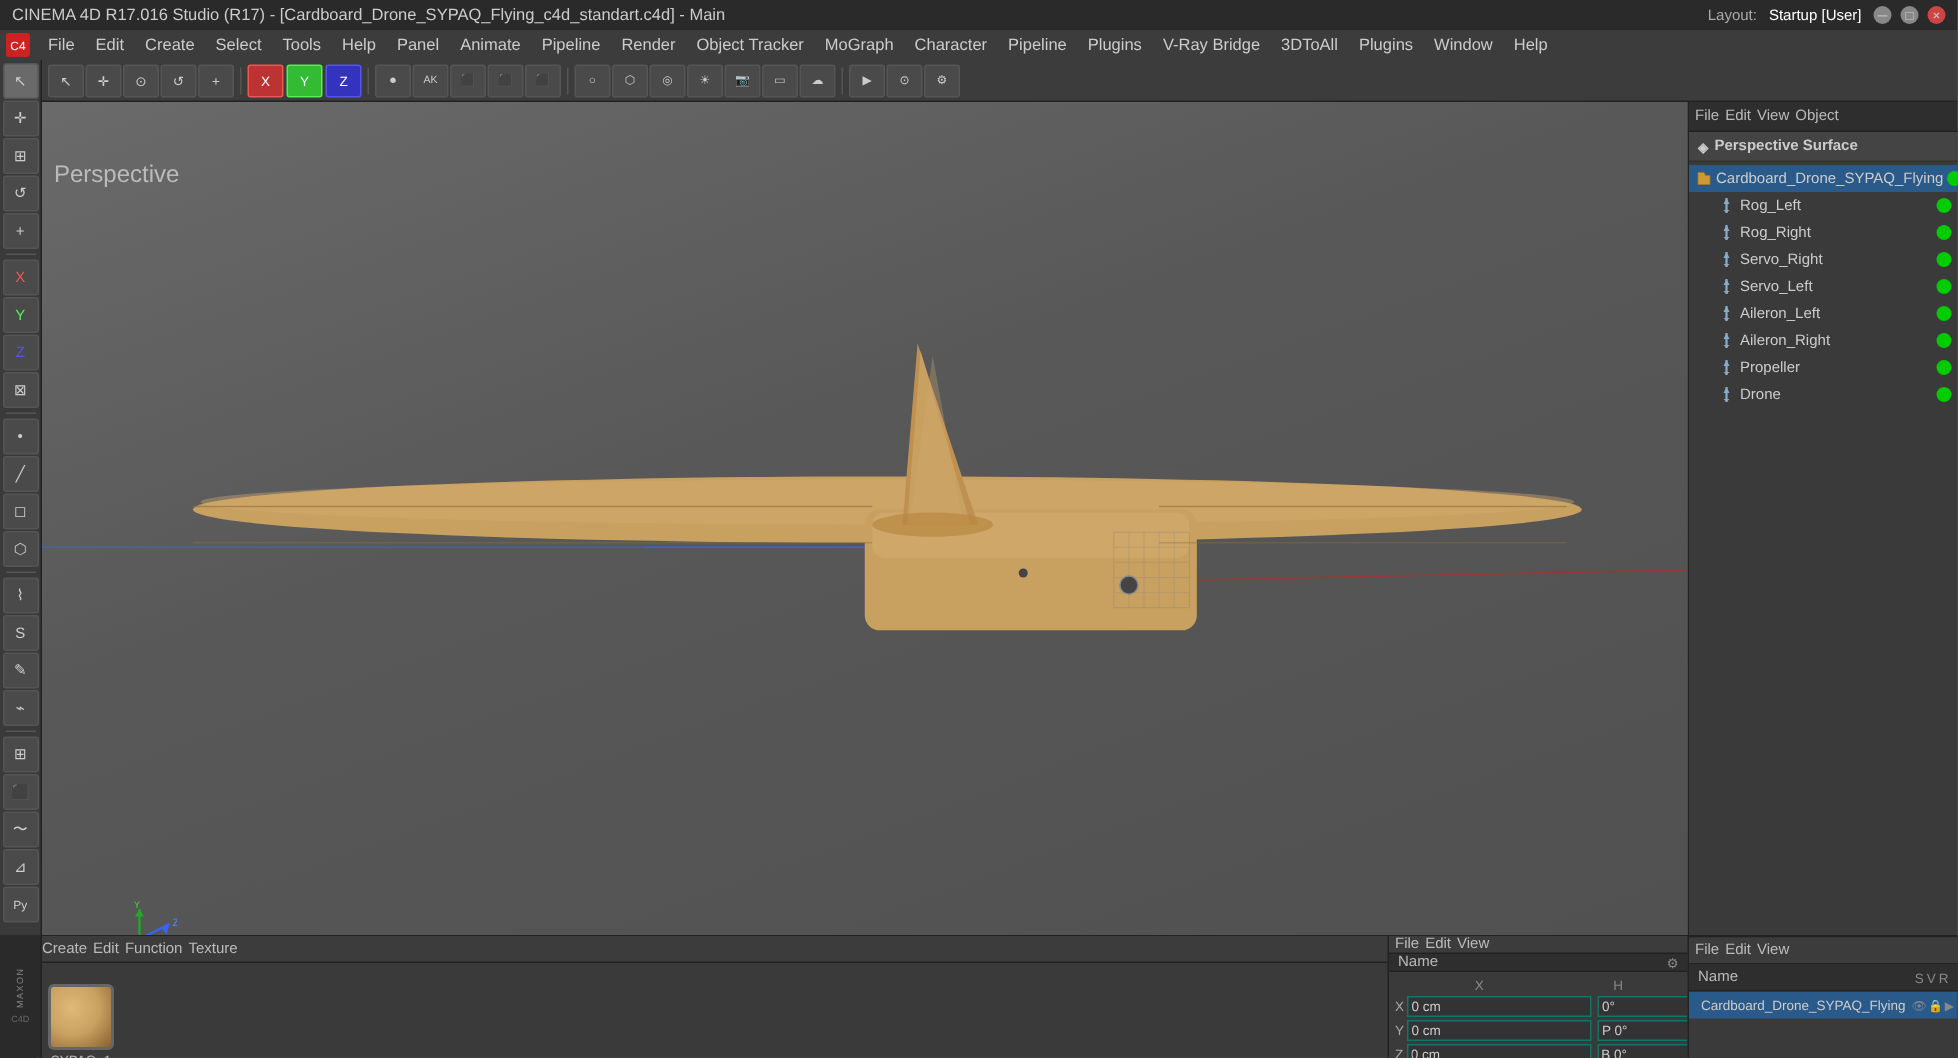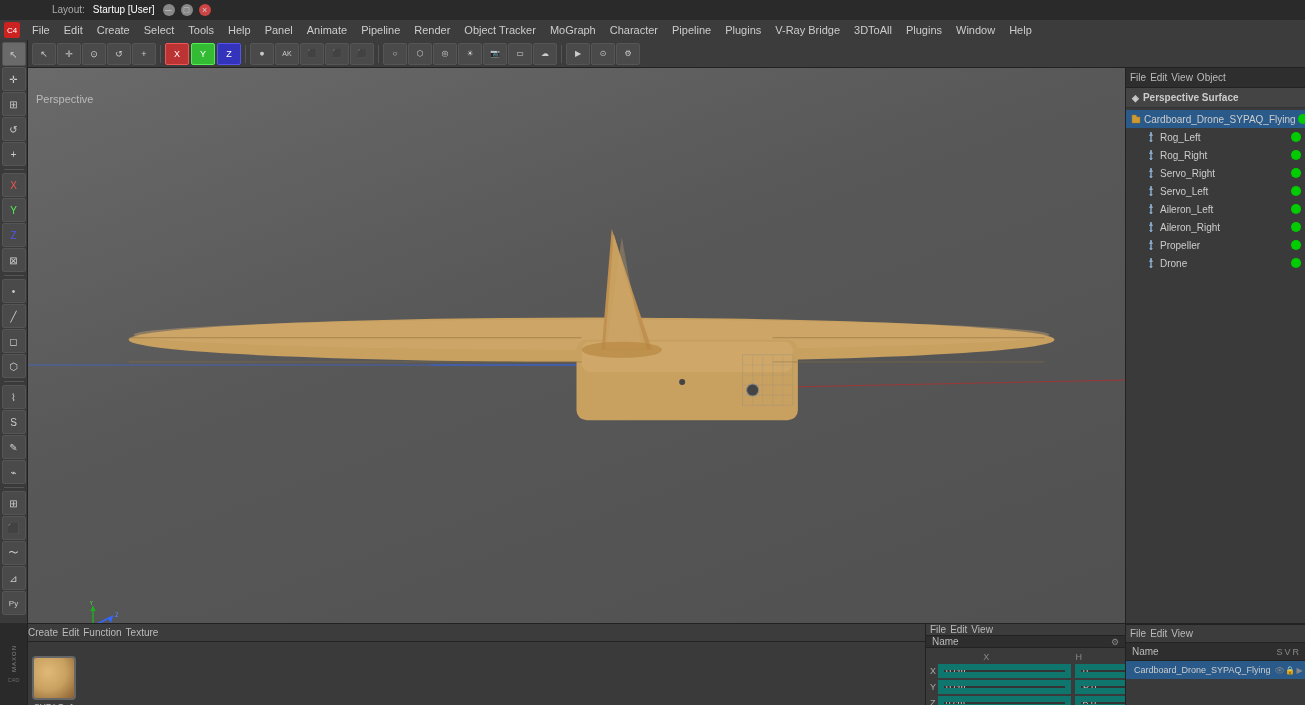--- a/index.html
+++ b/index.html
@@ -58,21 +58,21 @@
     
     #viewport {
       flex: 1; background: #5a5a5a; position: relative; overflow: hidden;
     }
     #viewport-toolbar {
       height: 20px; background: #3c3c3c; display: flex; align-items: center;
       padding: 0 6px; gap: 8px; font-size: 10px; color: #bbb;
       border-bottom: 1px solid #222;
     }
     #viewport-label {
-      position: absolute; top: 25px; left: 8px; font-size: 11px; color: #bbb;
+      position: absolute; top: 40px; left: 8px; font-size: 16px; color: #bbb;
     }
     
     #grid-spacing {
       position: absolute; bottom: 4px; right: 8px; font-size: 10px; color: #aaa;
     }
 
     
     #drone-canvas {
       position: absolute; top: 0; left: 0; right: 0; bottom: 0;
     }
@@ -174,21 +174,21 @@
     }
     #props-header {
       height: 18px; background: #2e2e2e; display: flex; align-items: center;
       justify-content: space-between; padding: 0 6px; font-size: 10px; color: #bbb;
       border-bottom: 1px solid #222;
     }
     #props-content { flex: 1; padding: 4px; }
     .prop-row { display: flex; align-items: center; gap: 2px; margin-bottom: 2px; }
     .prop-label { width: 12px; font-size: 9px; color: #aaa; }
     .prop-input {
-      flex: 1; height: 14px; background: #333; border: 6px solid #0f766e;
+      flex: 1; height: 14px; background: #333; border: 1px solid #0f766e;
       color: #ccc; font-size: 9px; padding: 0 2px;
     }
 
     
     #right-bottom {
       height: 120px; background: #3a3a3a; border-top: 1px solid #222;
       display: flex; flex-direction: column;
     }
     #right-bottom-menu {
       height: 18px; background: #3c3c3c; display: flex; align-items: center;
@@ -225,21 +225,22 @@
     
     #vp-bg {
       position: absolute; top: 0; left: 0; right: 0; bottom: 0;
       background: linear-gradient(160deg, #6a6a6a 0%, #585858 40%, #505050 100%);
     }
   </style>
 </head>
 <body>
 
 <div id="titlebar">
-  <div style="display:flex;align-items:flex-start;gap:8px;margin-left:44px;">
+  <span>CINEMA 4D R17.016 Studio (R17) - [Cardboard_Drone_SYPAQ_Flying_c4d_standart.c4d] - Main</span>
+  <div style="display:flex;align-items:center;gap:8px;margin-left:44px;">
     <span style="color:#aaa;font-size:10px;">Layout:</span>
     <span style="color:#fff;font-size:10px;">Startup [User]</span>
     <div id="titlebar-controls">
       <span style="background:#888;">─</span>
       <span style="background:#888;">□</span>
       <span style="background:#cc4444;">×</span>
     </div>
   </div>
 </div>
 

